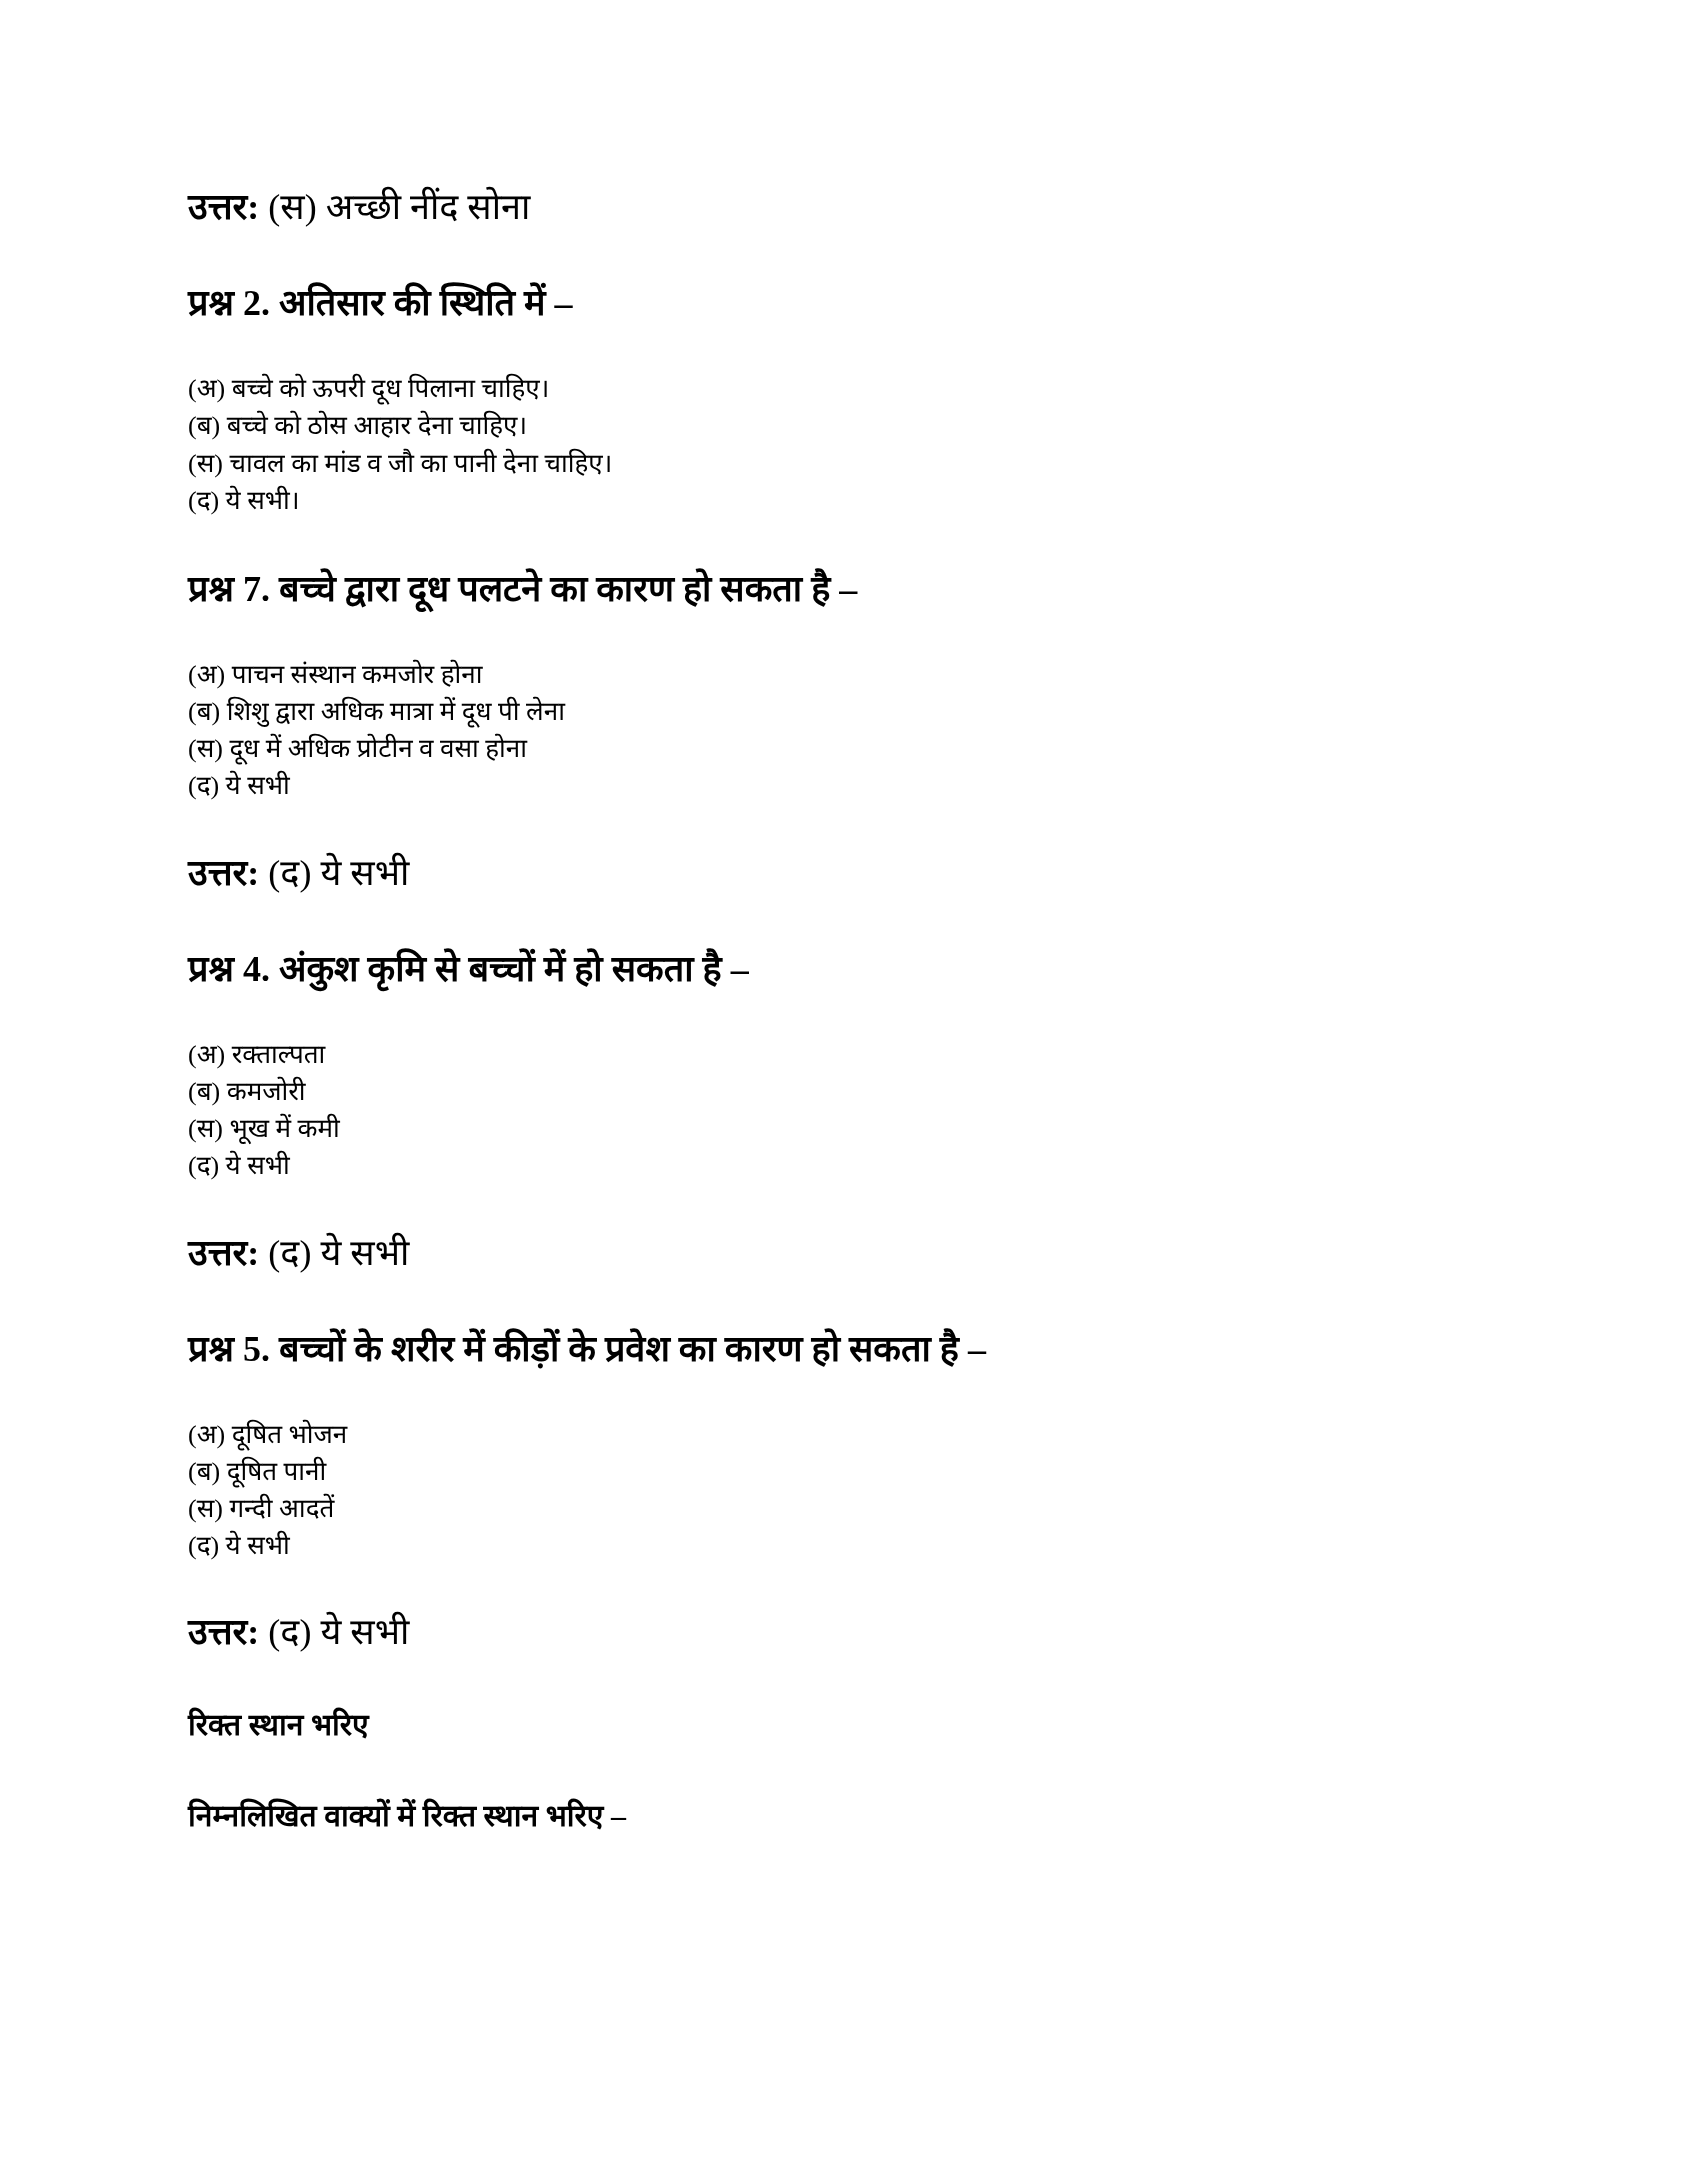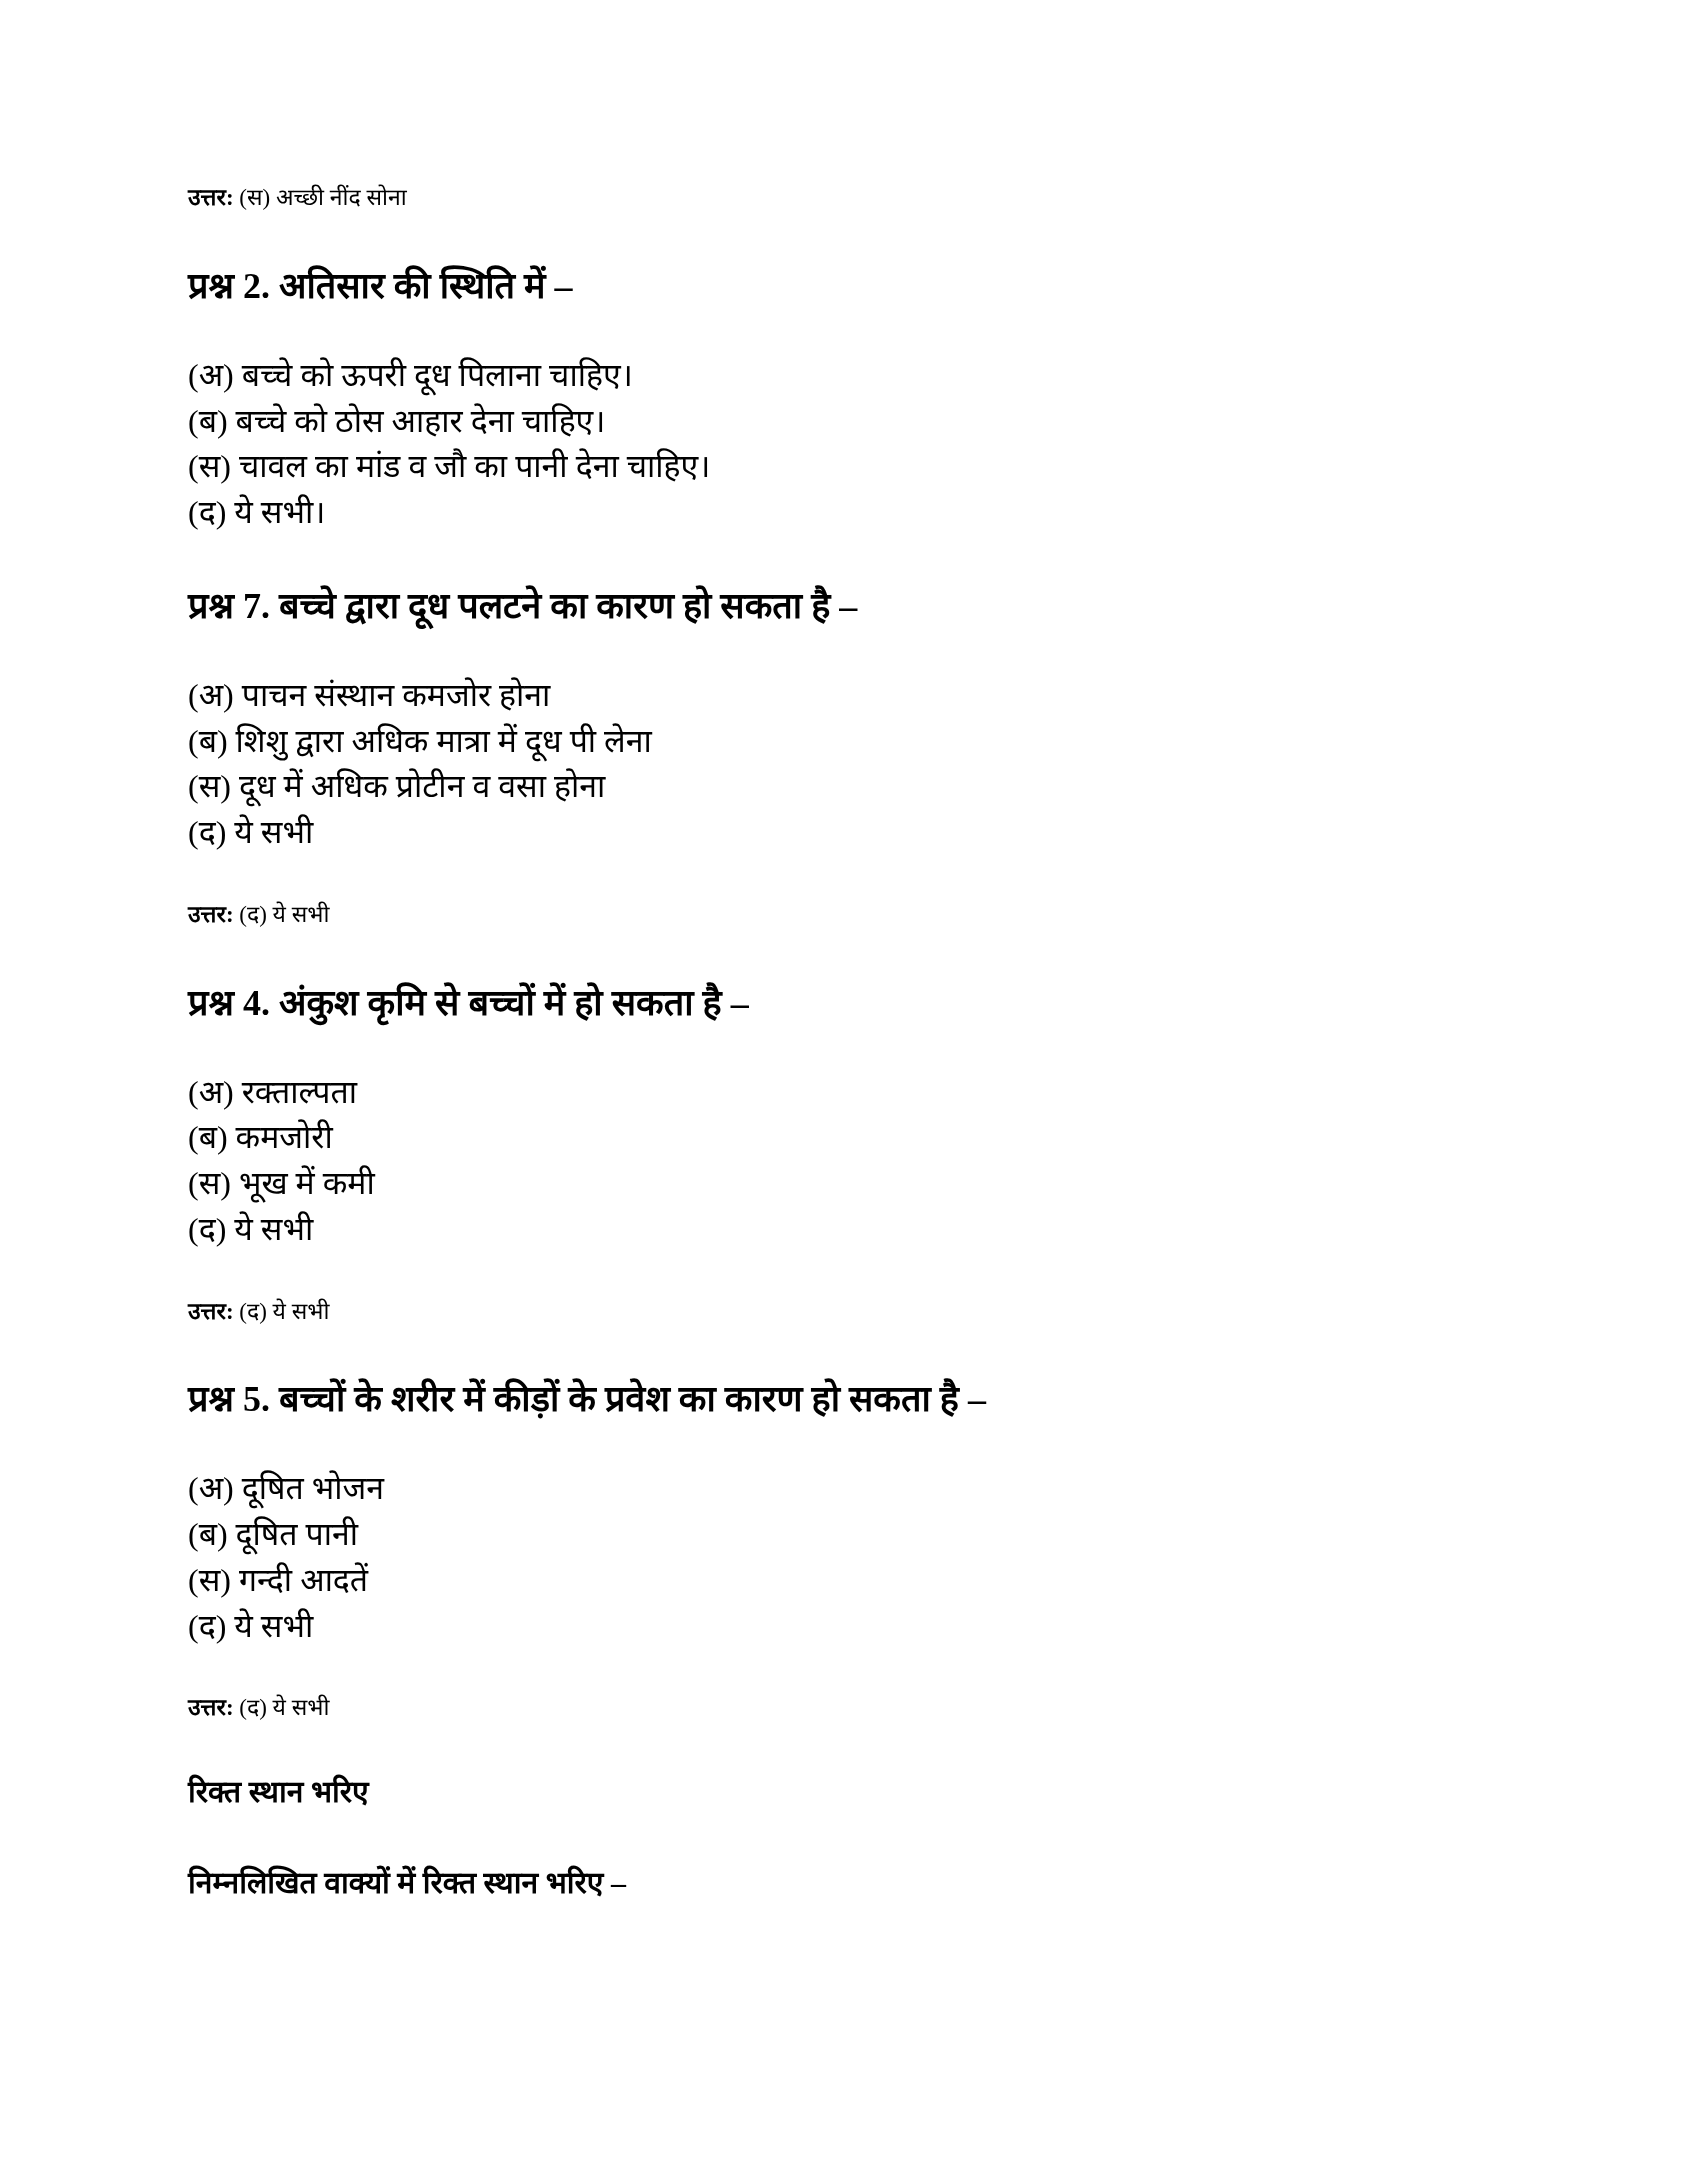--- a/index.html
+++ b/index.html
@@ -19,40 +19,40 @@
     box-sizing: border-box;
     width: 1683px;
     height: 2178px;
     padding: 183px 198px 59px 188px;
     background: #ffffff;
   }
   .content {
     width: 1307px;
   }
   .line {
-    font-size: 23px;
+    font-size: 36px;
     line-height: 1.34;
     white-space: pre-wrap;
   }
   .answer {
     margin: 0 0 46px 0;
   }
   .answer .lbl {
     font-weight: bold;
   }
   .qhead {
     font-weight: bold;
     font-size: 36px;
     margin: 0 0 44px 0;
   }
   .options {
     margin: 0 0 44px 0;
   }
   .options .opt {
-    font-size: 32px;
+    font-size: 26px;
     line-height: 1.43;
     white-space: pre-wrap;
   }
   .section-head {
     font-weight: bold;
     font-size: 30px;
     margin: 0 0 50px 0;
   }
   .section-sub {
     font-weight: bold;

